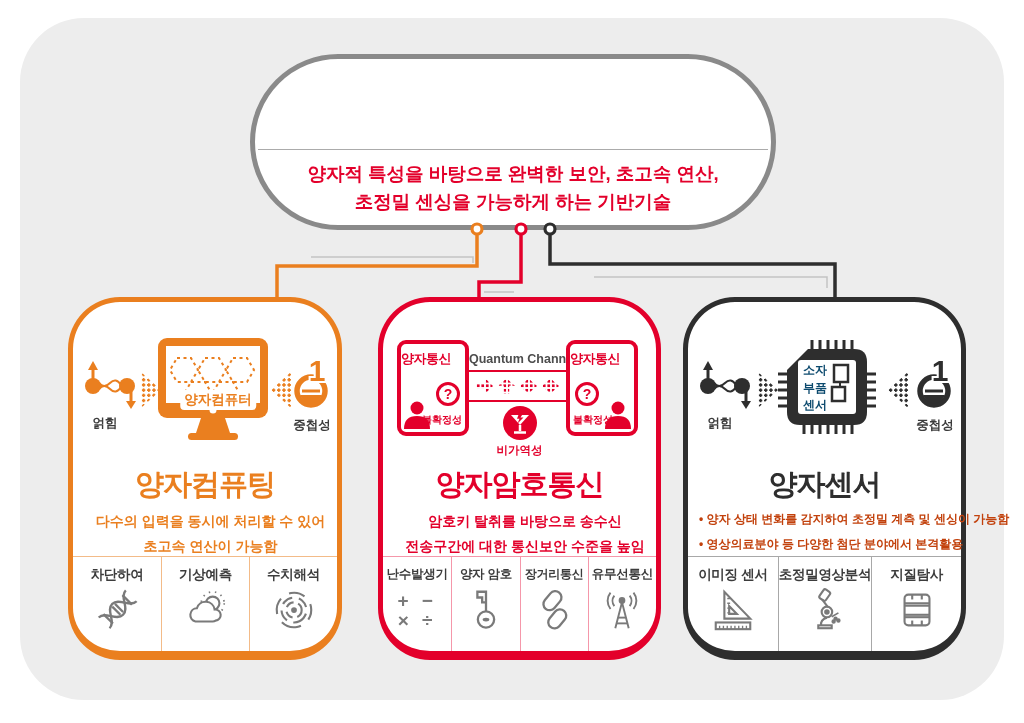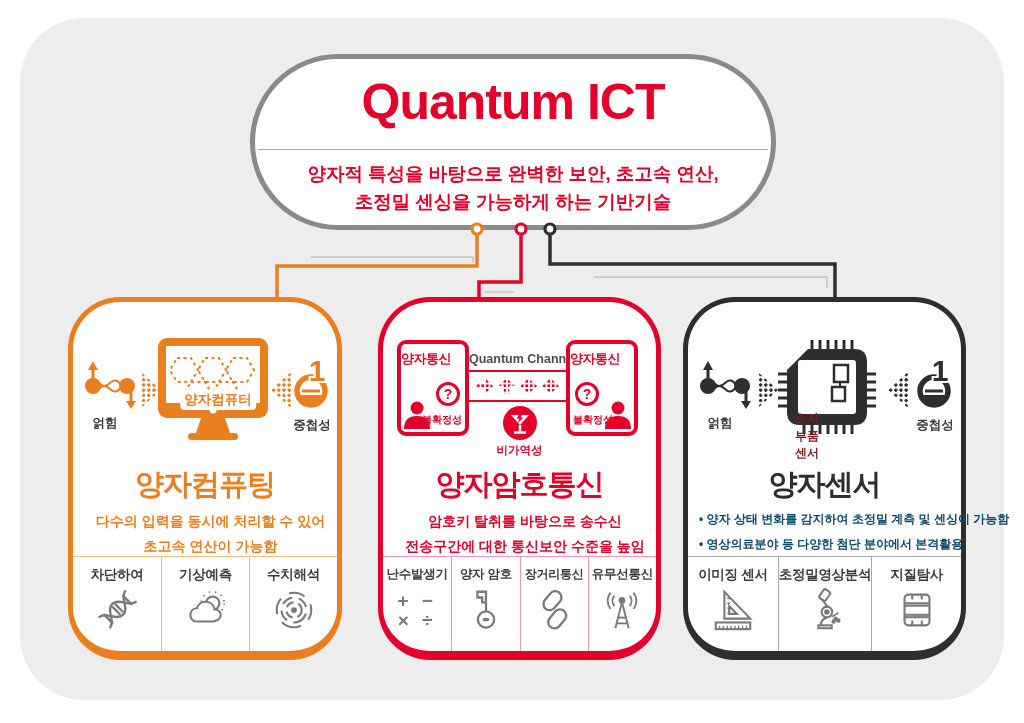--- a/index.html
+++ b/index.html
@@ -23,21 +23,21 @@
           border-bottom-width:9px; border-radius:52px; z-index:3; }
   .card--orange { --ac:#EA7F1F; --soft:#F3BB88; left:68px;  width:274px; }
   .card--red    { --ac:#E3002B; --soft:#F597AA; left:378px; width:283px; }
   .card--dark   { --ac:#2E2E2E; --soft:#A8A8A8; left:683px; width:283px; }
 
   .card-title { position:absolute; top:163px; left:0; right:0; text-align:center;
                 font-size:29px; font-weight:800; letter-spacing:-1px; color:var(--ac); }
   .desc { position:absolute; top:207px; left:11px; right:0; text-align:center;
           font-size:14px; font-weight:bold; color:var(--ac); line-height:25px; }
   .bullets { position:absolute; top:205px; left:11px; right:4px; font-size:12px; font-weight:bold;
-             color:#0c4a6e; line-height:25px; text-align:left; white-space:nowrap; }
+             color:#c2410c; line-height:25px; text-align:left; white-space:nowrap; }
   .bullets .b::before { content:"• "; }
 
   .apps { position:absolute; left:0; right:0; bottom:0; top:254px; display:grid;
           border-top:1px solid var(--soft); }
   .apps-3 { grid-template-columns:repeat(3,1fr); }
   .apps-4 { grid-template-columns:repeat(4,1fr); }
   .app { display:flex; flex-direction:column; align-items:center; padding-top:9px; gap:3px; }
   .app + .app { border-left:1px solid var(--soft); }
   .app-label { font-size:13.5px; font-weight:bold; color:#3C3C3C; letter-spacing:-0.3px; white-space:nowrap; }
   .app-icon { width:46px; height:46px; }
@@ -57,22 +57,22 @@
           background-size:5.2px 5.2px; }
   .dots.pt-r { clip-path:polygon(0 0, 100% 50%, 0 100%); }
   .dots.pt-l { clip-path:polygon(100% 0, 0 50%, 100% 100%); }
 
   .monitor { position:absolute; left:85px; top:36px; width:120px; height:102px; color:#EA7F1F; }
   .monitor-label { position:absolute; left:50%; top:62px; transform:translate(-50%,-50%);
                    background:#fff; padding:1px 4px; border-radius:4px; font-size:13.5px;
                    font-weight:800; color:#EA7F1F; white-space:nowrap; }
 
   .chip { position:absolute; left:90px; top:38px; width:98px; height:94px; }
-  .chip-text { position:absolute; left:17px; top:22px; font-size:12px; font-weight:800;
-               color:#7f1d1d; line-height:17.5px;margin-top:48px; }
+  .chip-text { position:absolute; left:25px; top:22px; font-size:12px; font-weight:800;
+               color:#0c4a6e; line-height:17.5px; }
 
   .cb { position:absolute; width:72px; height:96px; background:#fff; border:4px solid #E3002B;
         border-radius:9px; top:38px; }
   .cb.left { left:14px; } .cb.right { left:183px; }
   .cb-title { margin-top:6px; font-size:13px; font-weight:800; color:#E3002B; letter-spacing:-0.5px; }
   .q-ring { position:absolute; width:24px; height:24px; border:3px solid #E3002B; border-radius:50%;
             top:38px; display:flex; align-items:center; justify-content:center;
             font-size:14px; font-weight:800; color:#E3002B; }
   .cb.left .q-ring { right:5px; } .cb.right .q-ring { left:5px; }
   .person { position:absolute; bottom:3px; width:26px; height:28px; color:#E3002B; }
@@ -95,21 +95,20 @@
   .irr-circle { width:34px; height:34px; border-radius:50%; background:#E3002B; }
   .irr-label { margin-top:3px; font-size:11.5px; font-weight:800; color:#E3002B; }
 </style>
 </head>
 <body>
 
 <div class="stage">
   <div class="bg-panel"></div>
 
   <div class="pill">
-    <div class="pill-title">Quantum ICT</div>
     <div class="pill-divider"></div>
     <div class="pill-sub l1">양자적 특성을 바탕으로 완벽한 보안, 초고속 연산,</div>
     <div class="pill-sub l2">초정밀 센싱을 가능하게 하는 기반기술</div>
   </div>
 
   <svg class="connectors" width="1024" height="723">
     <path d="M311 257 H473 V263" stroke="#C3C3C3" stroke-width="1.5" fill="none"></path>
     <path d="M594 277 H827 V288" stroke="#C3C3C3" stroke-width="1.5" fill="none"></path>
     <path d="M484 292 H514" stroke="#C3C3C3" stroke-width="1.5" fill="none"></path>
     <path d="M477 233 V266 H277 V300" stroke="#EA7F1F" stroke-width="3.5" fill="none"></path>

